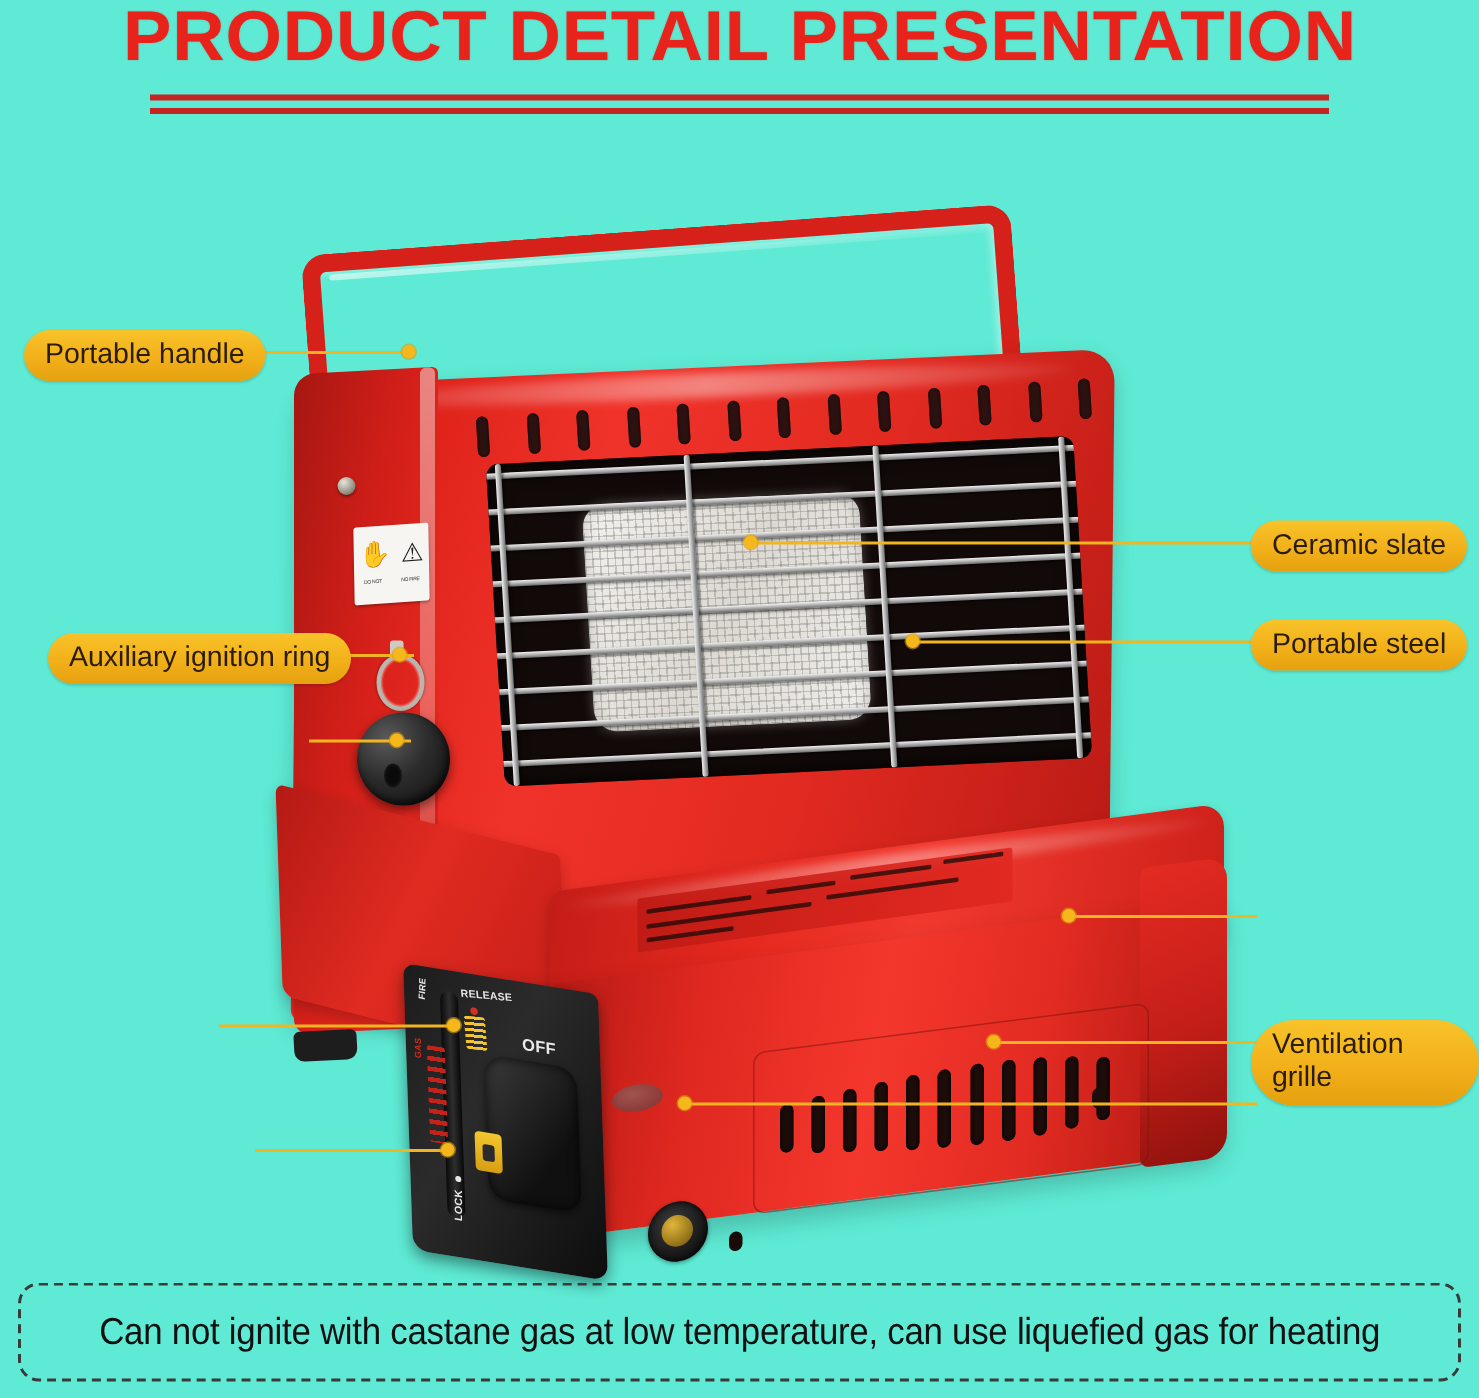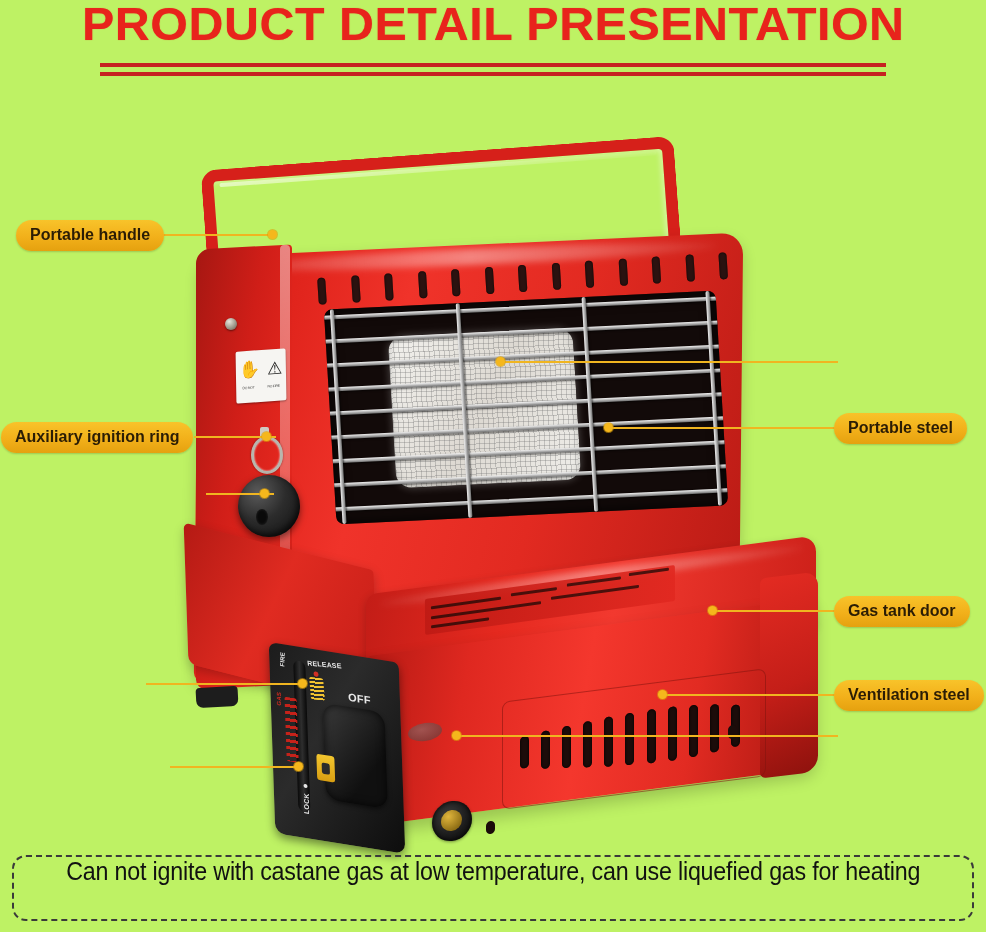--- a/index.html
+++ b/index.html
@@ -7,21 +7,21 @@
     padding: 0;
     background: #ffffff;
   }
   body {
     font-family: "Liberation Sans", sans-serif;
   }
   #page {
     position: relative;
     width: 986px;
     height: 932px;
-    background: #bef264;
+    background: #5eead4;
     overflow: hidden;
   }
 
   
   #title-bar {
     position: absolute;
     left: 0;
     top: -8px;
     width: 986px;
     height: 62px;
@@ -574,22 +574,22 @@
     background: #e6e6e6;
   }
 
   
   .callout {
     position: absolute;
     background: linear-gradient(180deg, #F8C32A 0%, #F2B01A 55%, #E5A10F 100%);
     color: #2b1d05;
     border-radius: 999px;
     padding: 6px 14px;
-    font-size: 16px;
-    font-weight: bold;
+    font-size: 19px;
+    font-weight: normal;
     line-height: 1.18;
     white-space: pre-line;
     box-shadow: 0 1px 2px rgba(0,0,0,0.18);
   }
   .callout.left  { text-align: left; }
   .callout.center{ text-align: center; }
 
   .leader {
     position: absolute;
     height: 2px;
@@ -608,21 +608,21 @@
   #bottom-note {
     position: absolute;
     left: 12px;
     top: 855px;
     width: 962px;
     height: 66px;
     box-sizing: border-box;
     border: 2px dashed #3a3a3a;
     border-radius: 14px;
     display: flex;
-    align-items: flex-start;
+    align-items: center;
     justify-content: center;
   }
   #bottom-note-text {
     font-family: "Liberation Sans Narrow", "Liberation Sans", sans-serif;
     font-size: 25px;
     color: #111111;
     letter-spacing: -0.2px;
     transform: scaleX(0.93);
     white-space: nowrap;
   }
@@ -755,45 +755,45 @@
       <div class="panel-text" id="txt-side">GAS</div>
     </div>
   </div>
 
   <div class="leader" style="left:148px; top:234px; width:126px;"></div>
   <div class="anchor-dot" style="left:268px; top:230px;"></div>
   <div class="callout left" style="left:16px; top:220px;">Portable handle</div>
 
   <div class="leader" style="left:194px; top:436px; width:82px;"></div>
   <div class="anchor-dot" style="left:262px; top:432px;"></div>
-  <div class="callout left" style="left:1px; top:422px;">Auxiliary ignition ring</div>
+  <div class="callout left" style="left:32px; top:422px;">Auxiliary ignition ring</div>
 
   <div class="leader" style="left:206px; top:493px; width:68px;"></div>
   <div class="anchor-dot" style="left:260px; top:489px;"></div>
 
   <div class="leader" style="left:146px; top:683px; width:160px;"></div>
   <div class="anchor-dot" style="left:298px; top:679px;"></div>
 
   <div class="leader" style="left:170px; top:766px; width:132px;"></div>
   <div class="anchor-dot" style="left:294px; top:762px;"></div>
 
   <div class="leader" style="left:500px; top:361px; width:338px;"></div>
   <div class="anchor-dot" style="left:496px; top:357px;"></div>
+  <div class="callout left" style="left:834px; top:347px;">Ceramic slate</div>
 
   <div class="leader" style="left:608px; top:427px; width:230px;"></div>
   <div class="anchor-dot" style="left:604px; top:423px;"></div>
   <div class="callout left" style="left:834px; top:413px;">Portable steel</div>
 
   <div class="leader" style="left:712px; top:610px; width:126px;"></div>
   <div class="anchor-dot" style="left:708px; top:606px;"></div>
-  <div class="callout left" style="left:834px; top:596px;">Gas tank door</div>
 
   <div class="leader" style="left:664px; top:694px; width:174px;"></div>
   <div class="anchor-dot" style="left:658px; top:690px;"></div>
-  <div class="callout left" style="left:834px; top:680px;">Ventilation steel</div>
+  <div class="callout left" style="left:834px; top:680px;">Ventilation grille</div>
 
   <div class="leader" style="left:460px; top:735px; width:378px;"></div>
   <div class="anchor-dot" style="left:452px; top:731px;"></div>
 
   <div id="bottom-note">
     <div id="bottom-note-text">Can not ignite with castane gas at low temperature, can use liquefied gas for heating</div>
   </div>
 
 </div>
 

